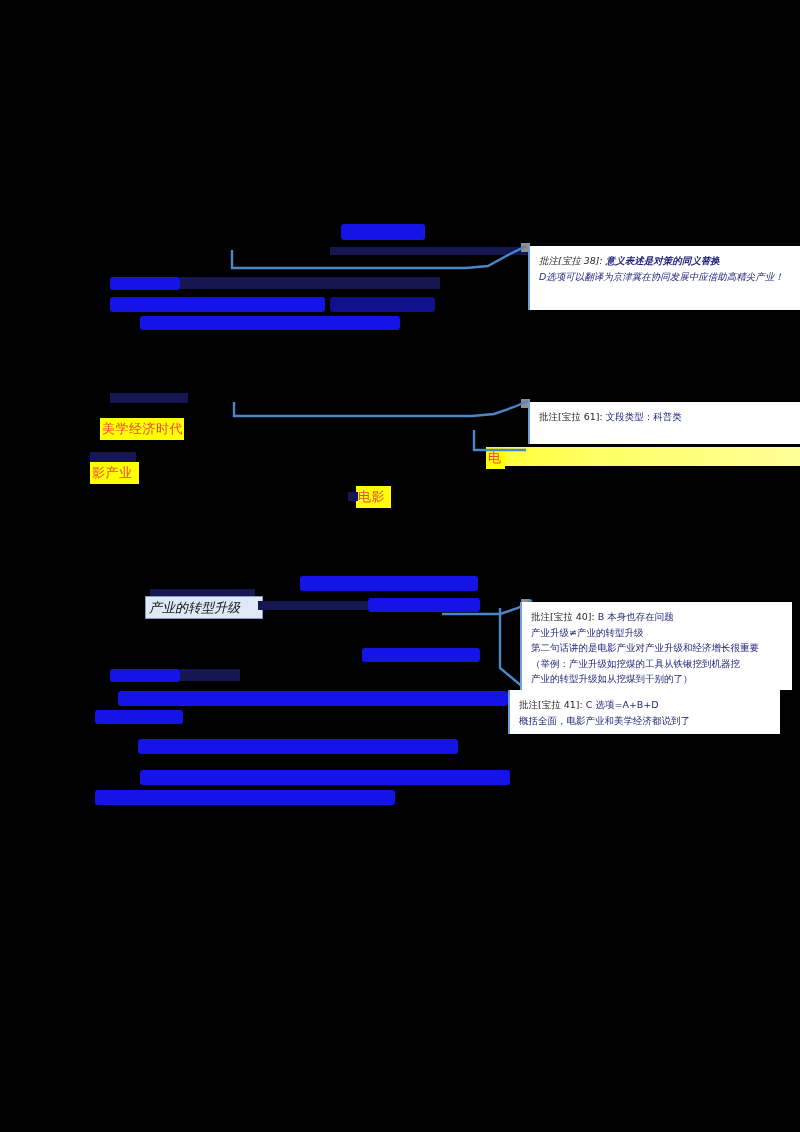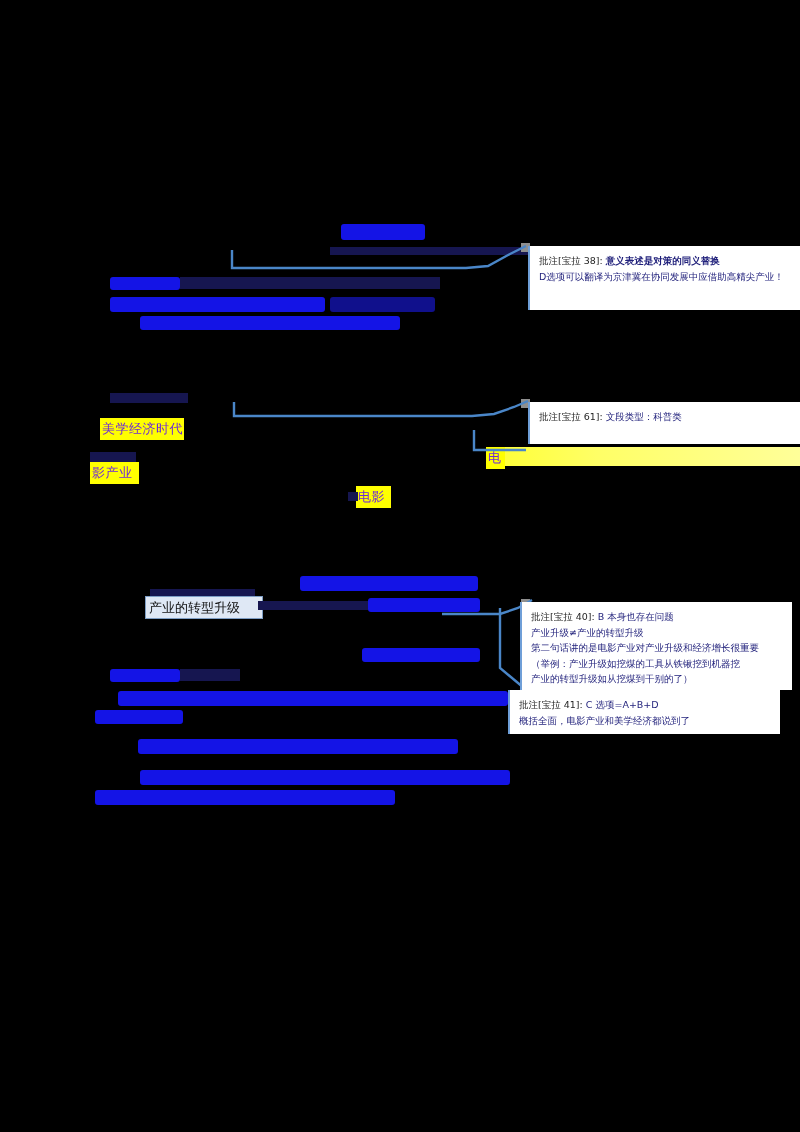--- a/index.html
+++ b/index.html
@@ -27,21 +27,21 @@
     overflow:hidden;
     white-space:nowrap;
   }
   .blk.dim{background:#10108c;}
   .blk.dark{background:#161650;}
 
   
   .hl{
     position:absolute;
     background:#ffff00;
-    color:#6d28d9;
+    color:#ef4444;
     font-family:"DejaVu Sans","Liberation Sans",sans-serif;
     font-size:13px;
     line-height:20px;
     letter-spacing:.5px;
     white-space:nowrap;
     padding:1px 2px;
   }
   .hl-band{
     position:absolute;
     background:linear-gradient(to right,#ffff33 0%,#ffff66 35%,#ffff99 100%);
@@ -51,20 +51,21 @@
   .boxrun{
     position:absolute;
     background:#dfe8f5;
     border:1px solid #7d9dc4;
     color:#111111;
     font-family:"DejaVu Sans","Liberation Sans",sans-serif;
     font-size:13px;
     line-height:19px;
     white-space:nowrap;
     padding:1px 3px;
+    font-style:italic;
   }
 
   
   .comment{
     position:absolute;
     background:#ffffff;
     border-left:2px solid #6f9fd8;
     box-sizing:border-box;
     padding:7px 8px 8px 9px;
     font-family:"DejaVu Sans","Liberation Sans",sans-serif;
@@ -164,21 +165,21 @@
       <path d="M2,18 L60,18 L78,12 L92,4" stroke="#4a86c8" stroke-width="2.4" fill="none"></path>
     </svg>
   </div>
 
   <div class="leader" style="left:494px;top:606px;width:44px;height:92px;">
     <svg width="44" height="92" viewBox="0 0 44 92">
       <path d="M6,2 L6,62 L30,82" stroke="#4a86c8" stroke-width="2.4" fill="none"></path>
     </svg>
   </div>
 
-  <div class="comment" style="left:528px;top:246px;width:272px;height:64px;">
+  <div class="comment" style="left:528px;top:246px;width:272px;height:64px;font-style:italic;">
     <div class="cline hd">
       <span class="tag">批注[宝拉 38]:</span>
       <span class="body b">意义表述是对策的同义替换</span>
     </div>
     <div class="cline">D选项可以翻译为京津冀在协同发展中应借助高精尖产业！</div>
   </div>
 
   <div class="comment" style="left:528px;top:402px;width:272px;height:42px;">
     <div class="cline hd">
       <span class="tag">批注[宝拉 61]:</span>

